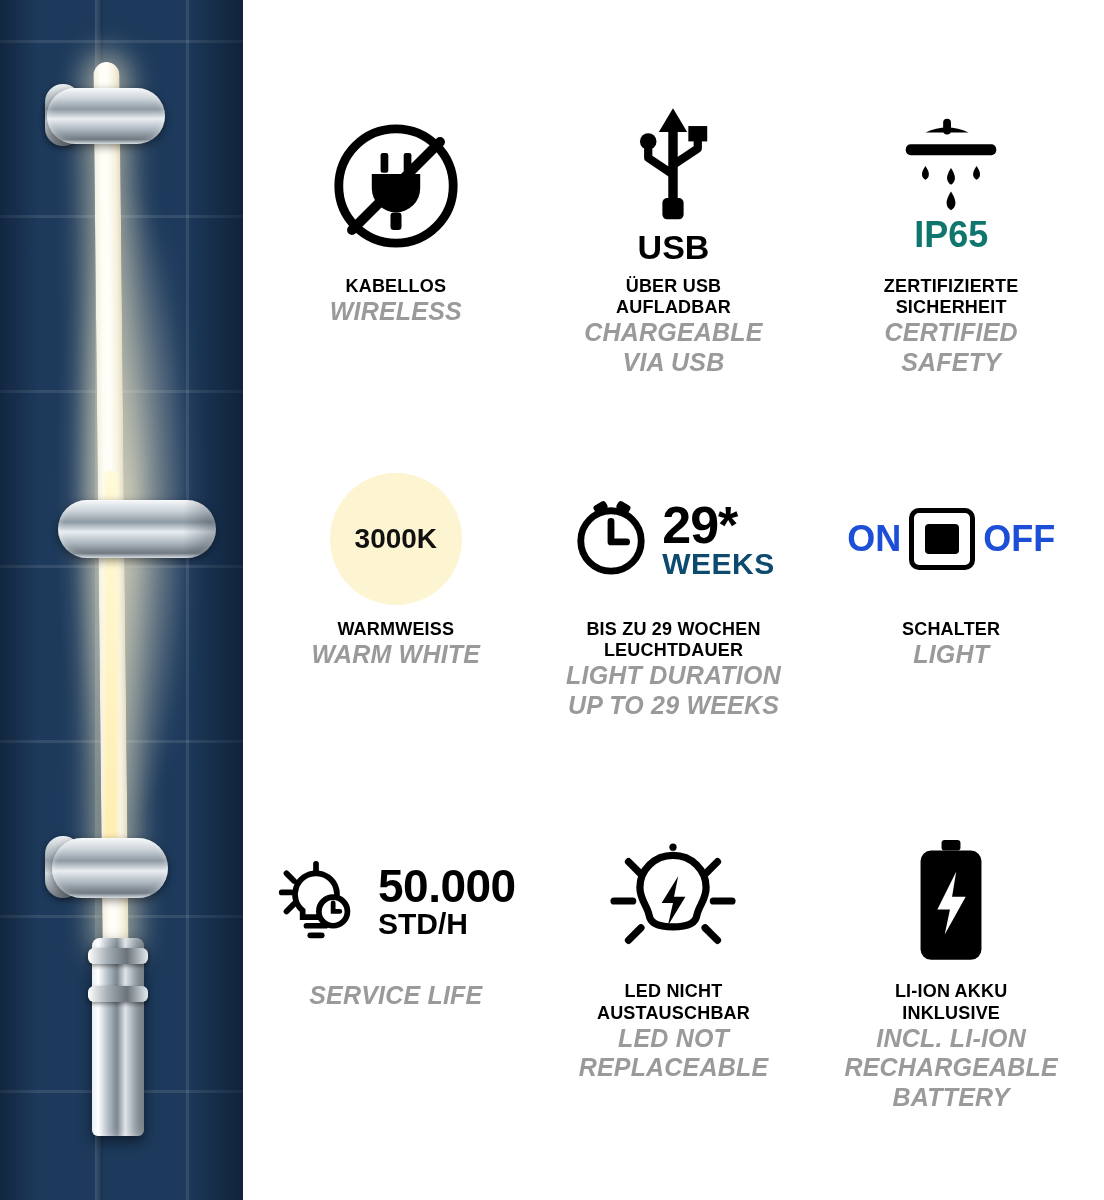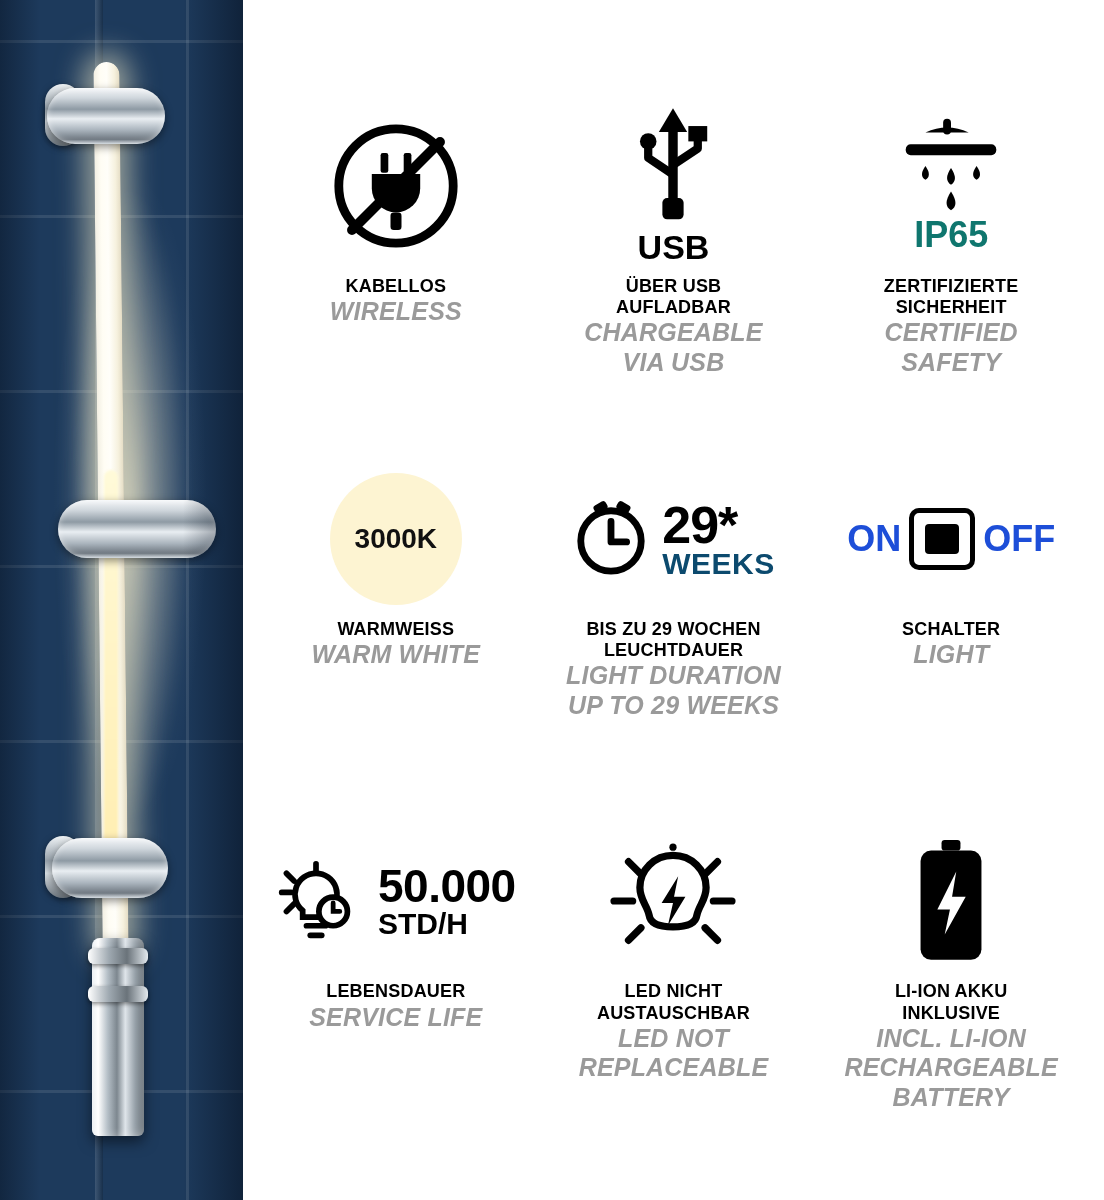--- a/index.html
+++ b/index.html
@@ -354,21 +354,20 @@
             <rect x="33" y="76" width="18" height="6" rx="3" fill="#000"></rect>
             <circle cx="60" cy="54" r="15" fill="#fff" stroke="#000" stroke-width="6"></circle>
             <path d="M60 45v9h7" fill="none" stroke="#000" stroke-width="5" stroke-linecap="round"></path>
           </svg>
           <div class="life-text">
             <div class="life-num">50.000</div>
             <div class="life-unit">STD/H</div>
           </div>
         </div>
       </div>
-      <div class="title">LEBENSDAUER</div>
       <div class="subtitle">SERVICE LIFE</div>
     </div>
 
     <div class="cell row3">
       <div class="icon-wrap">
         <svg width="136" height="120" viewBox="0 0 130 116" aria-hidden="true">
           <g stroke="#000" stroke-width="7" stroke-linecap="round">
             <line x1="8" y1="58" x2="26" y2="58"></line>
             <line x1="104" y1="58" x2="122" y2="58"></line>
             <line x1="22" y1="20" x2="34" y2="32"></line>

